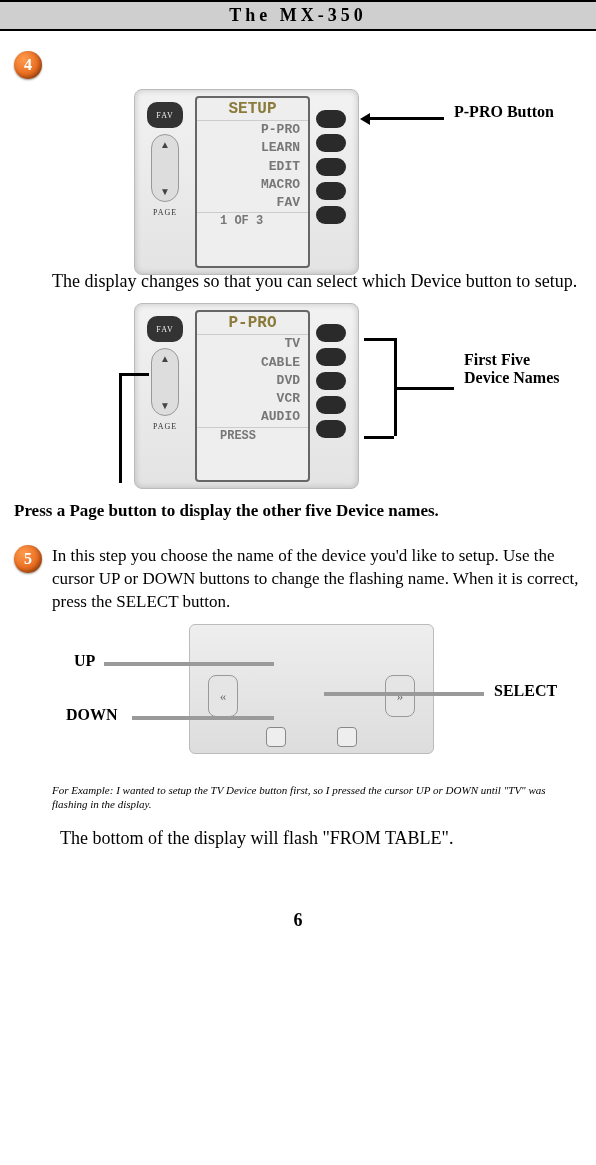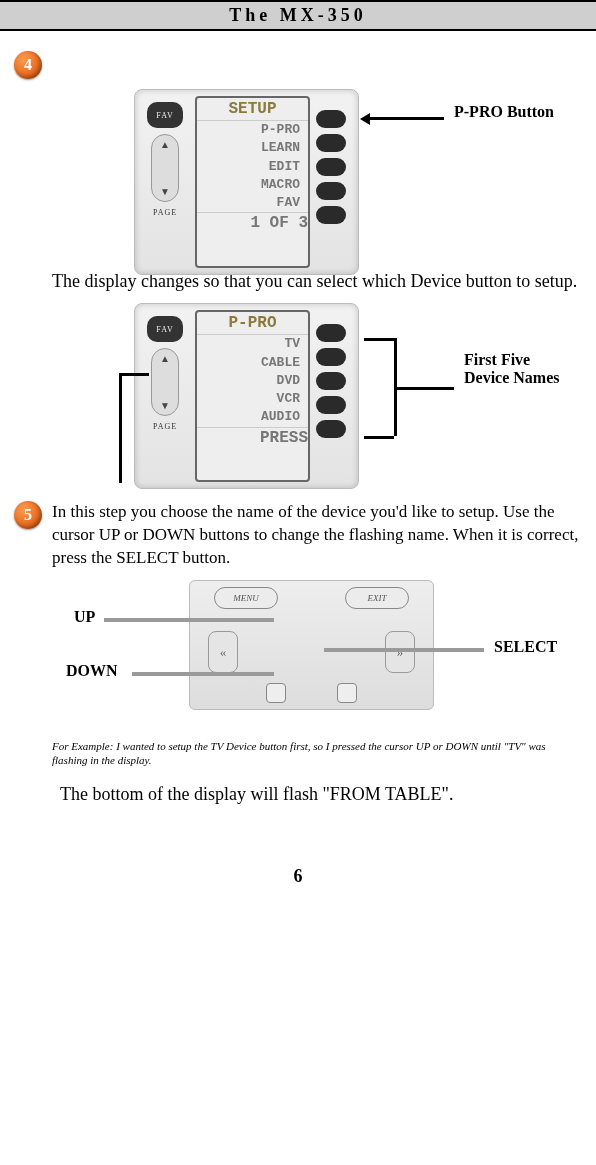--- a/index.html
+++ b/index.html
@@ -114,21 +114,21 @@
     border-radius:4px;
     margin:0 6px;
     display:flex;flex-direction:column;
     font-family: "Courier New", monospace;
     font-weight:bold;
     color:#777;
     overflow:hidden;
   }
   .lcd .title { color:#8a7b3a; text-align:center; font-size:16px; padding:2px 4px; border-bottom:1px solid #ccc;}
   .lcd .row { text-align:right; font-size:13px; padding:1px 8px; line-height:1.25; }
-  .lcd .foot { border-top:1px solid #ccc; text-align:right; font-size:16px; padding:1px 0;}
+  .lcd .foot { border-top:1px solid #ccc; text-align:left; font-size:12px; padding:1px 23px;}
   .right-pad {
     width:36px;
     display:flex;flex-direction:column;gap:6px;
     padding-top:14px;
   }
   .softbtn {
     width:30px;height:18px;
     background:#2a2a2a;
     border-radius:10px;
   }
@@ -299,32 +299,29 @@
     <div class="line-h" style="left:350px;top:35px;width:30px;"></div>
     <div class="line-v" style="left:380px;top:35px;height:98px;"></div>
     <div class="line-h" style="left:350px;top:133px;width:30px;"></div>
     <div class="line-h" style="left:380px;top:84px;width:60px;"></div>
     <div class="annot" style="left:450px;top:48px;width:100px;">First Five Device Names</div>
 
     <div class="line-v" style="left:105px;top:70px;height:110px;"></div>
     <div class="line-h" style="left:105px;top:70px;width:30px;"></div>
   </div>
 
+  <div class="note-bold">Press a Page button to display the other five Device names.</div>
 
   <div class="step">
     <div class="badge">5</div>
     <div class="step-text">In this step you choose the name of the device you'd like to setup. Use the cursor UP or DOWN buttons to change the flashing name. When it is correct, press the SELECT button.</div>
   </div>
 
   <div class="fig-wrap" style="height:145px;">
     <div class="nav-fig">
-      <div class="topbtns">
-        <div class="pill">MENU</div>
-        <div class="pill">EXIT</div>
-      </div>
       <div class="side-scroll l">«</div>
       <div class="side-scroll r">»</div>
       <div class="smallbtn l"></div>
       <div class="smallbtn r"></div>
     </div>
     <div class="lbl" style="left:60px;top:28px;">UP</div>
     <div class="grayline" style="left:90px;top:38px;width:170px;"></div>
     <div class="lbl" style="left:52px;top:82px;">DOWN</div>
     <div class="grayline" style="left:118px;top:92px;width:142px;"></div>
     <div class="lbl" style="left:480px;top:58px;">SELECT</div>

